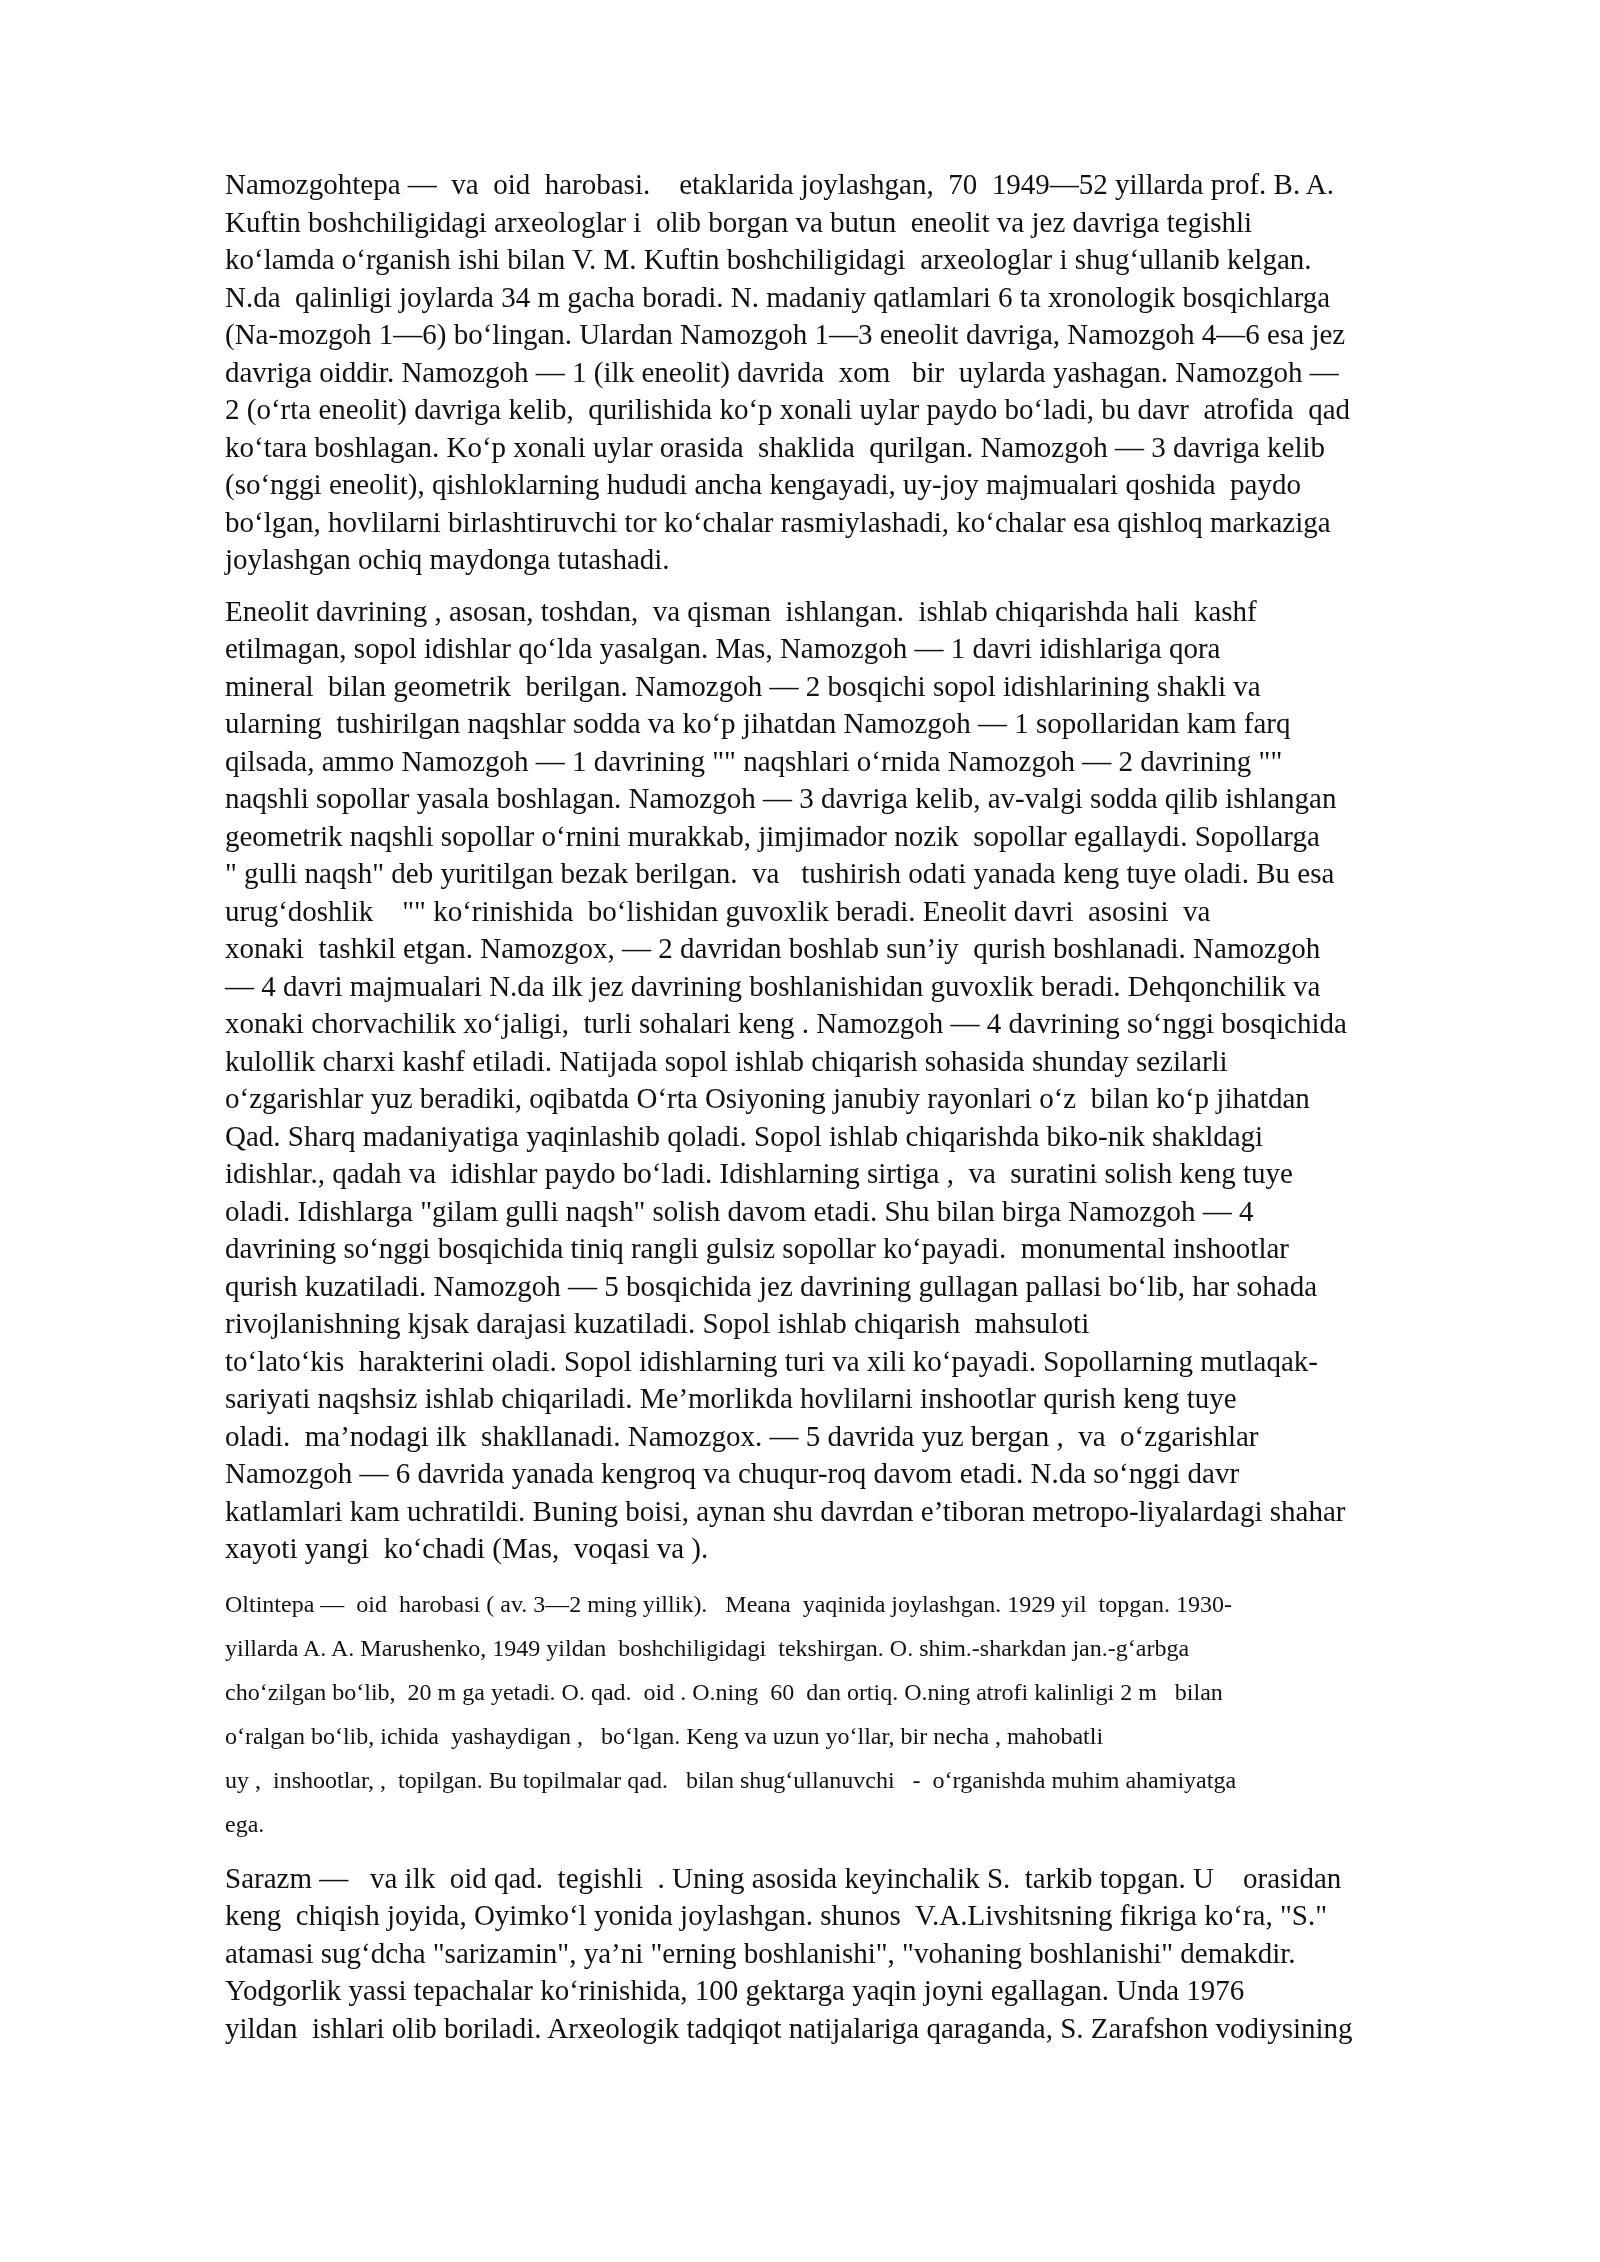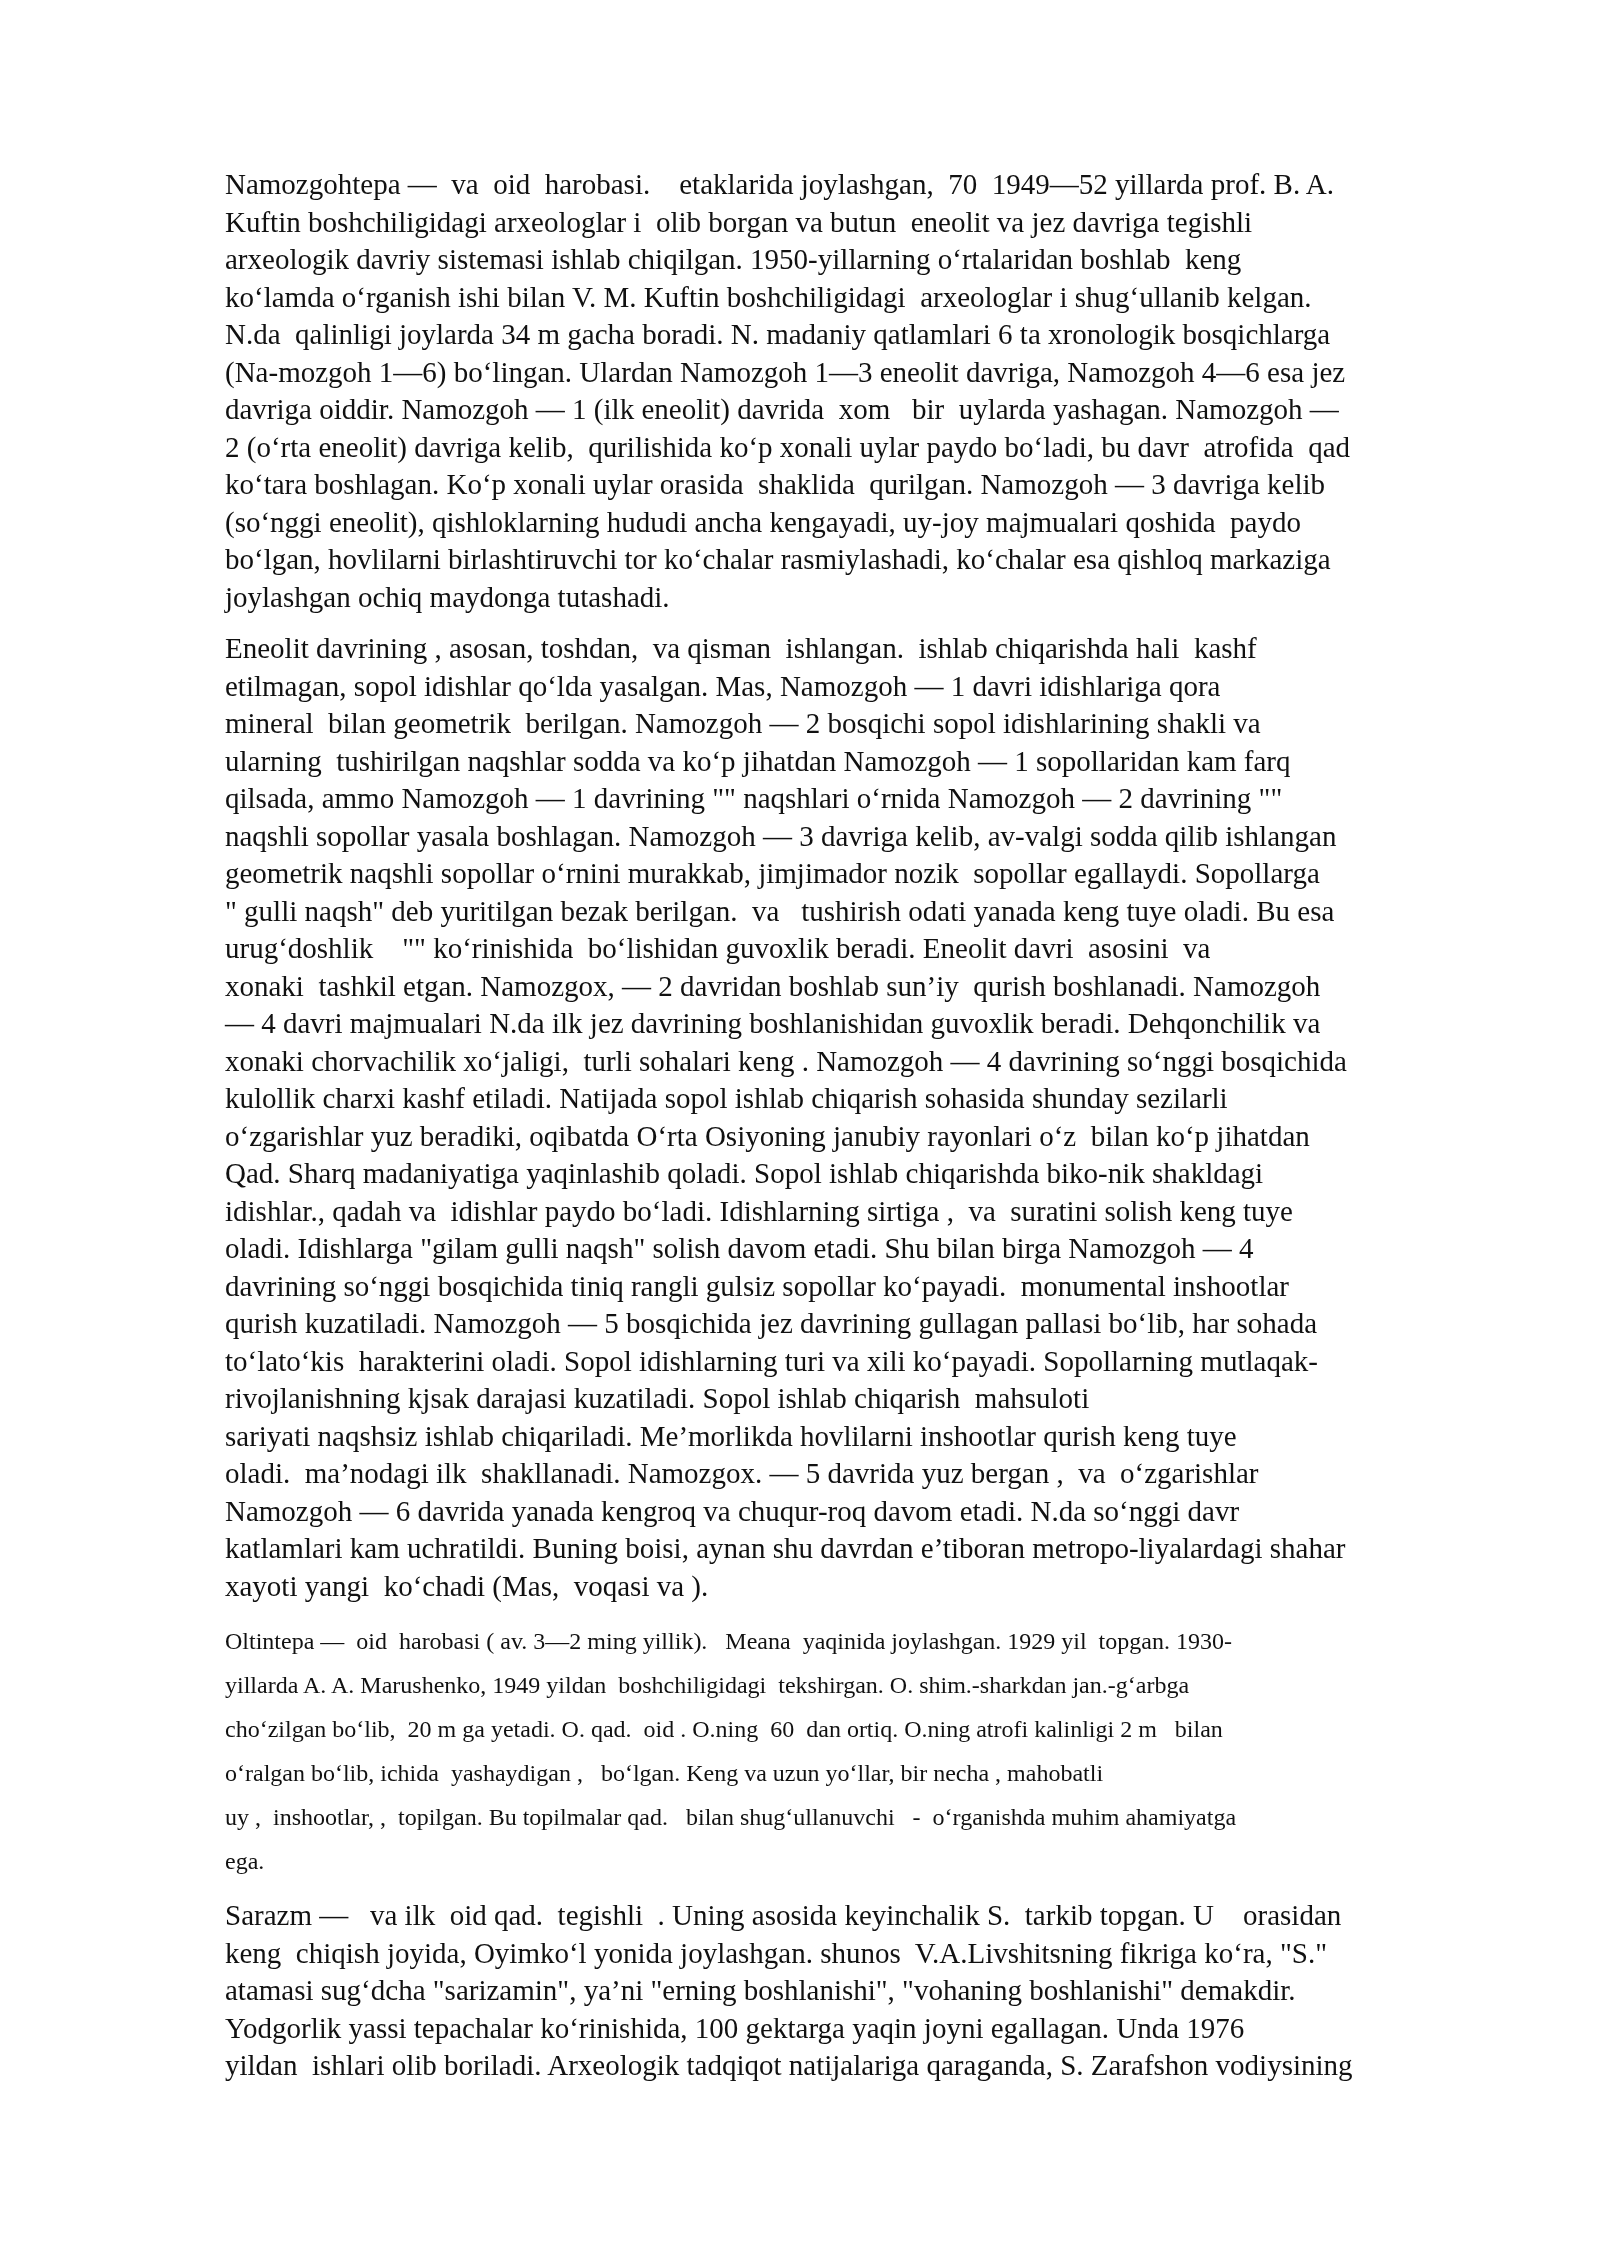--- a/index.html
+++ b/index.html
@@ -38,21 +38,20 @@
   }
 </style>
 </head>
 <body>
 
 <main class="page">
   <div id="content">
       <div class="para serif">
         <div class="line">Namozgohtepa —  va  oid  harobasi.    etaklarida joylashgan,  70  1949—52 yillarda prof. B. A.</div>
         <div class="line">Kuftin boshchiligidagi arxeologlar i  olib borgan va butun  eneolit va jez davriga tegishli</div>
-        <div class="line">arxeologik davriy sistemasi ishlab chiqilgan. 1950-yillarning o‘rtalaridan boshlab  keng</div>
         <div class="line">ko‘lamda o‘rganish ishi bilan V. M. Kuftin boshchiligidagi  arxeologlar i shug‘ullanib kelgan.</div>
         <div class="line">N.da  qalinligi joylarda 34 m gacha boradi. N. madaniy qatlamlari 6 ta xronologik bosqichlarga</div>
         <div class="line">(Na-mozgoh 1—6) bo‘lingan. Ulardan Namozgoh 1—3 eneolit davriga, Namozgoh 4—6 esa jez</div>
         <div class="line">davriga oiddir. Namozgoh — 1 (ilk eneolit) davrida  xom   bir  uylarda yashagan. Namozgoh —</div>
         <div class="line">2 (o‘rta eneolit) davriga kelib,  qurilishida ko‘p xonali uylar paydo bo‘ladi, bu davr  atrofida  qad</div>
         <div class="line">ko‘tara boshlagan. Ko‘p xonali uylar orasida  shaklida  qurilgan. Namozgoh — 3 davriga kelib</div>
         <div class="line">(so‘nggi eneolit), qishloklarning hududi ancha kengayadi, uy-joy majmualari qoshida  paydo</div>
         <div class="line">bo‘lgan, hovlilarni birlashtiruvchi tor ko‘chalar rasmiylashadi, ko‘chalar esa qishloq markaziga</div>
         <div class="line">joylashgan ochiq maydonga tutashadi.</div>
       </div>
@@ -69,22 +68,22 @@
         <div class="line">xonaki  tashkil etgan. Namozgox, — 2 davridan boshlab sun’iy  qurish boshlanadi. Namozgoh</div>
         <div class="line">— 4 davri majmualari N.da ilk jez davrining boshlanishidan guvoxlik beradi. Dehqonchilik va</div>
         <div class="line">xonaki chorvachilik xo‘jaligi,  turli sohalari keng . Namozgoh — 4 davrining so‘nggi bosqichida</div>
         <div class="line">kulollik charxi kashf etiladi. Natijada sopol ishlab chiqarish sohasida shunday sezilarli</div>
         <div class="line">o‘zgarishlar yuz beradiki, oqibatda O‘rta Osiyoning janubiy rayonlari o‘z  bilan ko‘p jihatdan</div>
         <div class="line">Qad. Sharq madaniyatiga yaqinlashib qoladi. Sopol ishlab chiqarishda biko-nik shakldagi</div>
         <div class="line">idishlar., qadah va  idishlar paydo bo‘ladi. Idishlarning sirtiga ,  va  suratini solish keng tuye</div>
         <div class="line">oladi. Idishlarga "gilam gulli naqsh" solish davom etadi. Shu bilan birga Namozgoh — 4</div>
         <div class="line">davrining so‘nggi bosqichida tiniq rangli gulsiz sopollar ko‘payadi.  monumental inshootlar</div>
         <div class="line">qurish kuzatiladi. Namozgoh — 5 bosqichida jez davrining gullagan pallasi bo‘lib, har sohada</div>
+        <div class="line">rivojlanishning kjsak darajasi kuzatiladi. Sopol ishlab chiqarish  mahsuloti</div>
         <div class="line">to‘lato‘kis  harakterini oladi. Sopol idishlarning turi va xili ko‘payadi. Sopollarning mutlaqak-</div>
-        <div class="line">rivojlanishning kjsak darajasi kuzatiladi. Sopol ishlab chiqarish  mahsuloti</div>
         <div class="line">sariyati naqshsiz ishlab chiqariladi. Me’morlikda hovlilarni inshootlar qurish keng tuye</div>
         <div class="line">oladi.  ma’nodagi ilk  shakllanadi. Namozgox. — 5 davrida yuz bergan ,  va  o‘zgarishlar</div>
         <div class="line">Namozgoh — 6 davrida yanada kengroq va chuqur-roq davom etadi. N.da so‘nggi davr</div>
         <div class="line">katlamlari kam uchratildi. Buning boisi, aynan shu davrdan e’tiboran metropo-liyalardagi shahar</div>
         <div class="line">xayoti yangi  ko‘chadi (Mas,  voqasi va ).</div>
       </div>
       <div class="para sans">
         <div class="line">Oltintepa —  oid  harobasi ( av. 3—2 ming yillik).   Meana  yaqinida joylashgan. 1929 yil  topgan. 1930-</div>
         <div class="line">yillarda A. A. Marushenko, 1949 yildan  boshchiligidagi  tekshirgan. O. shim.-sharkdan jan.-g‘arbga</div>
         <div class="line">cho‘zilgan bo‘lib,  20 m ga yetadi. O. qad.  oid . O.ning  60  dan ortiq. O.ning atrofi kalinligi 2 m   bilan</div>

